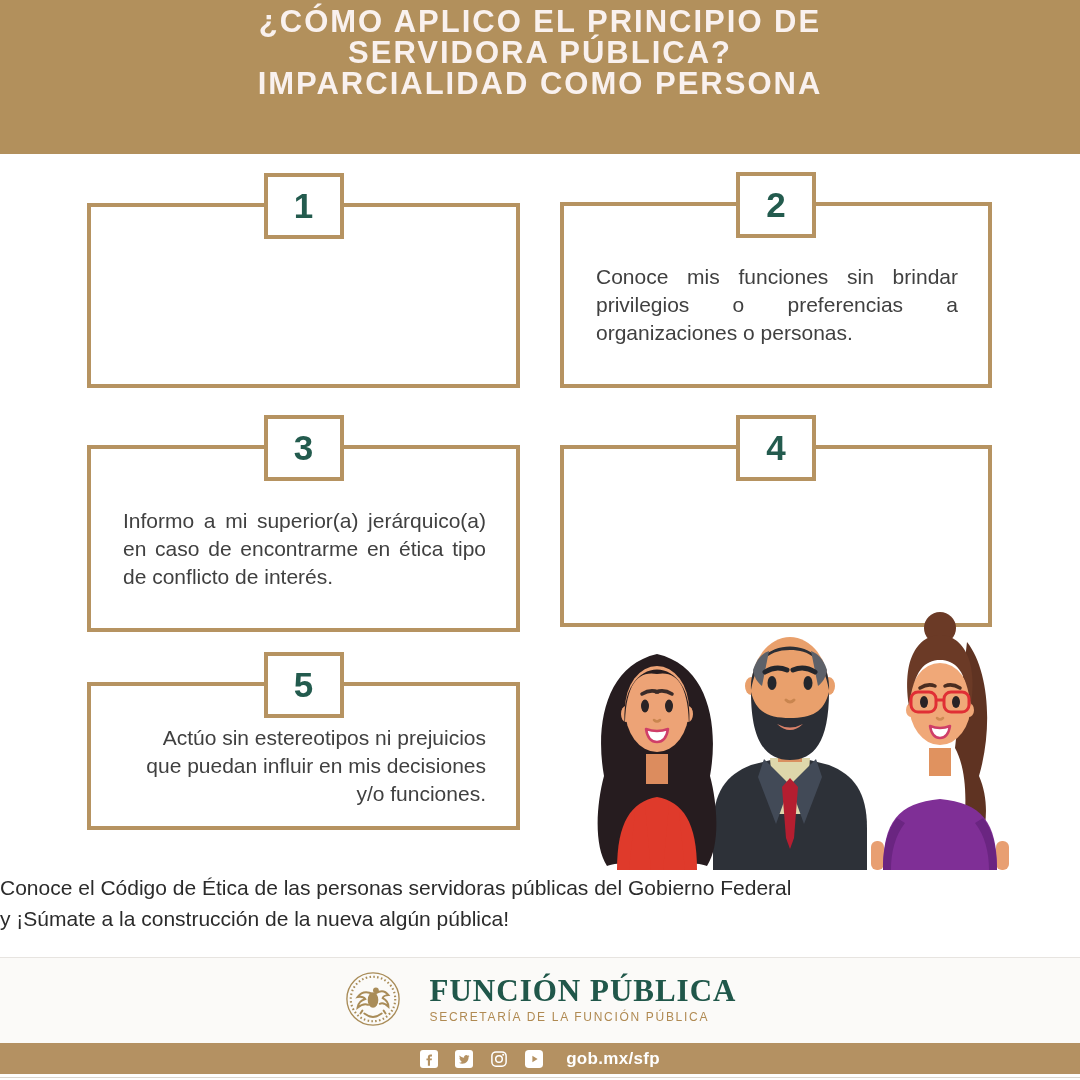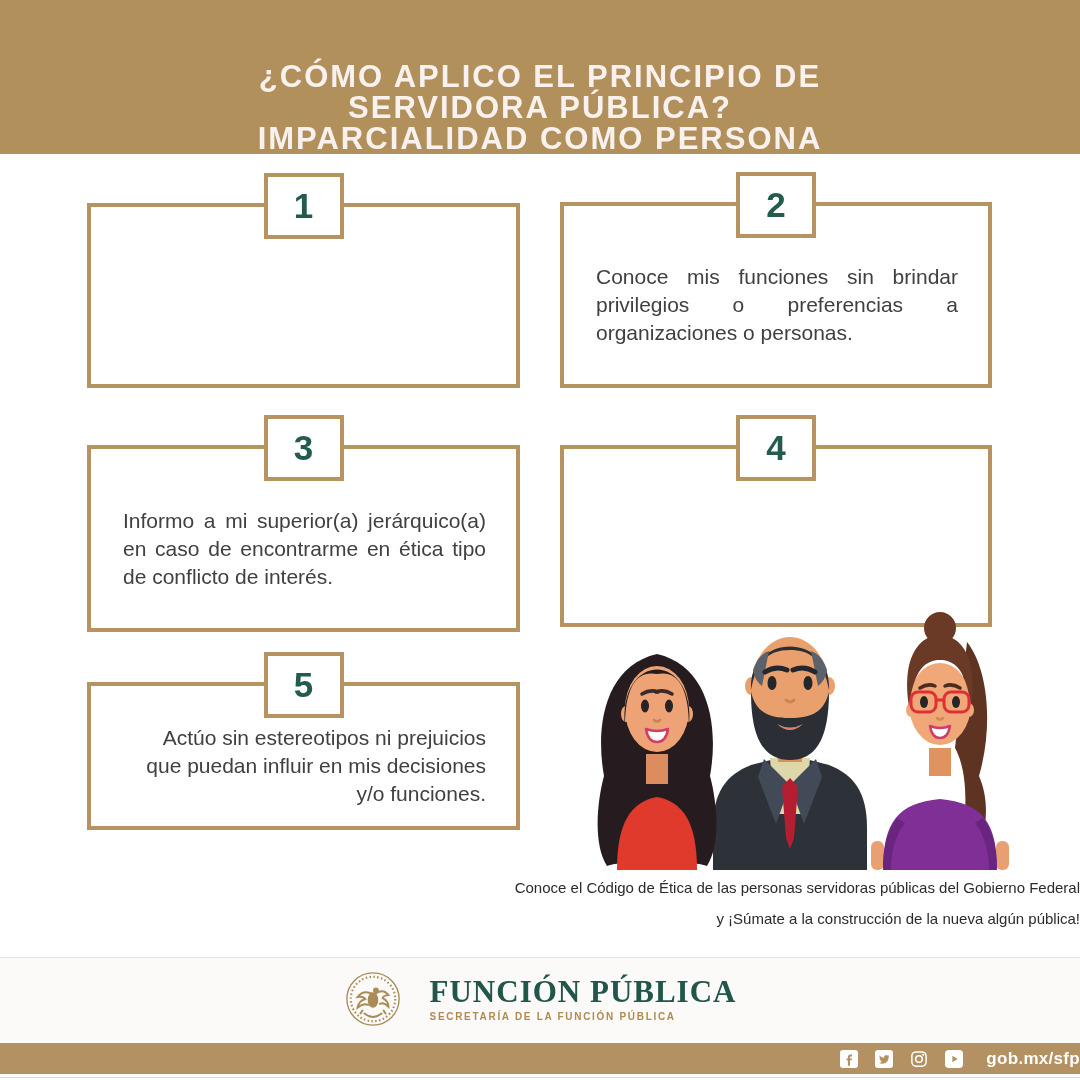--- a/index.html
+++ b/index.html
@@ -4,21 +4,21 @@
 <style>
   html,body{margin:0;padding:0;}
   .page{
     position:relative;width:1080px;height:1080px;background:#ffffff;
     font-family:"Liberation Sans", sans-serif;overflow:hidden;
   }
   
   .header{
     position:absolute;left:0;top:0;width:1080px;height:154px;
     background:#b2905c;display:flex;flex-direction:column;
-    align-items:center;justify-content:flex-end;padding-top:6px;box-sizing:border-box;
+    align-items:center;justify-content:flex-start;padding-top:6px;box-sizing:border-box;
   }
   .header .t-line{
     color:#f9f1ee;font-weight:700;font-size:31px;line-height:31px;
     letter-spacing:2px;text-align:center;white-space:nowrap;
   }
   
   .card{
     position:absolute;background:#fff;border:4px solid #b69361;
     box-sizing:border-box;display:flex;align-items:center;
   }
@@ -36,41 +36,41 @@
   .card-text.ragged{text-align:right;}
   #card1{left:87px;top:203px;width:433px;height:185px;}
   #card2{left:560px;top:202px;width:432px;height:186px;}
   #card3{left:87px;top:445px;width:433px;height:187px;}
   #card4{left:560px;top:445px;width:432px;height:182px;}
   #card5{left:87px;top:682px;width:433px;height:148px;}
   
   .people{position:absolute;left:565px;top:608px;width:450px;height:262px;z-index:5;}
   
   .cta{
-    position:absolute;left:0;top:872px;width:1080px;text-align:right;
-    color:#2b2b2b;font-size:15px;line-height:31px;
+    position:absolute;left:0;top:872px;width:1080px;text-align:left;
+    color:#2b2b2b;font-size:21px;line-height:31px;
   }
   
   .footer-sep{position:absolute;left:0;top:957px;width:1080px;height:1px;background:#e7e4e0;}
   .footer-zone{position:absolute;left:0;top:958px;width:1080px;height:85px;background:#fbfaf8;}
   .logo-row{
     position:absolute;left:0;top:970px;width:1080px;display:flex;
     align-items:center;justify-content:center;gap:28px;
   }
   .logo-text .logo-title{
     font-family:"Liberation Serif", serif;font-weight:700;font-size:31px;
     color:#20574a;letter-spacing:1px;line-height:32px;
   }
   .logo-text .logo-sub{
-    font-size:10px;font-weight:700;letter-spacing:1.7px;color:#b08a52;margin-top:3px;
+    font-size:12px;font-weight:400;letter-spacing:1.7px;color:#b08a52;margin-top:3px;
   }
   
   .bottom-bar{
     position:absolute;left:0;top:1043px;width:1080px;height:31px;background:#b49162;
-    display:flex;align-items:center;justify-content:flex-end;gap:17px;z-index:6;
+    display:flex;align-items:center;justify-content:center;gap:17px;z-index:6;
   }
   .soc{width:18px;height:18px;display:block;cursor:pointer;}
   .bar-url{color:#ffffff;font-size:17px;font-weight:700;letter-spacing:0.3px;margin-left:6px;}
   .bottom-line{position:absolute;left:0;top:1077px;width:1080px;height:1px;background:#dad6d0;}
 </style>
 </head>
 <body>
 
 <div class="page">
 

